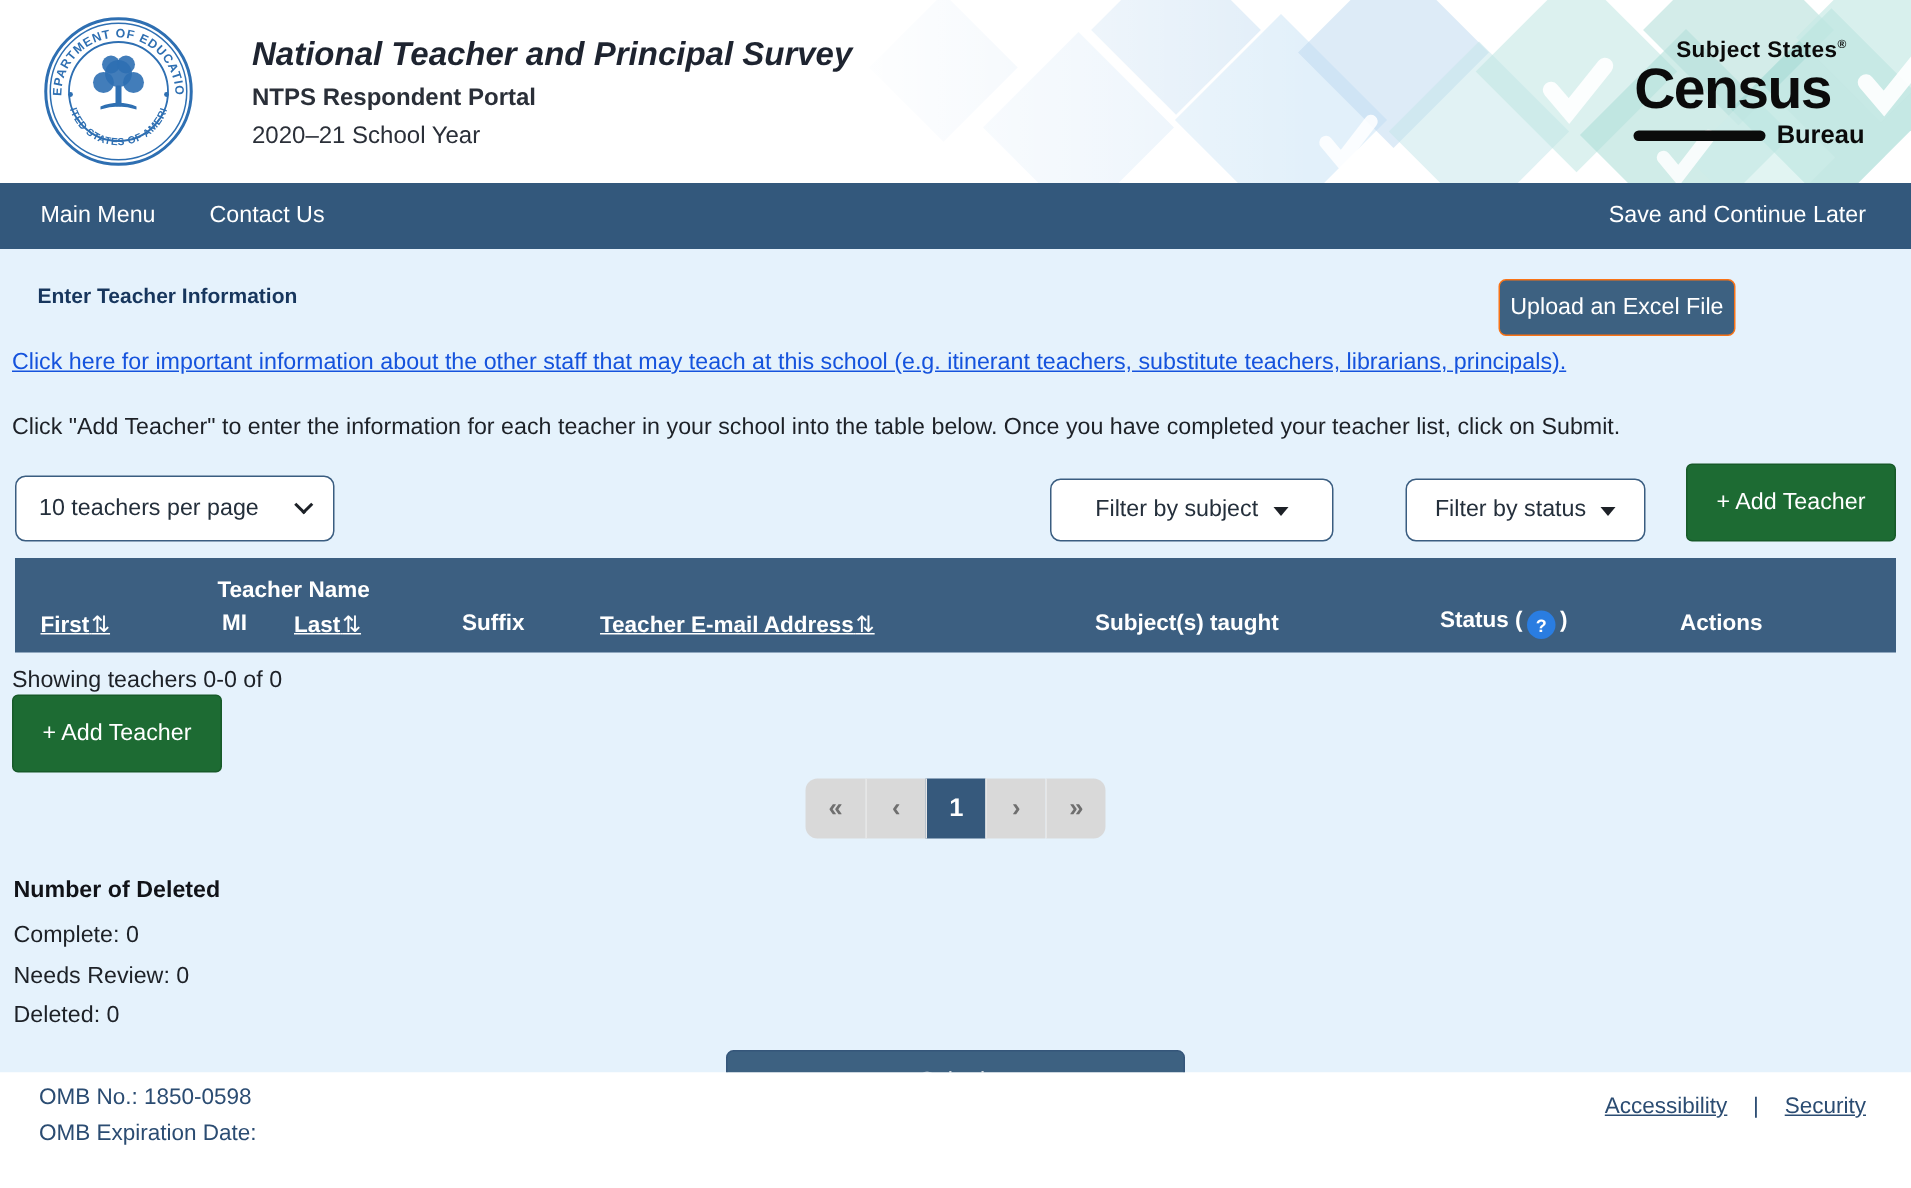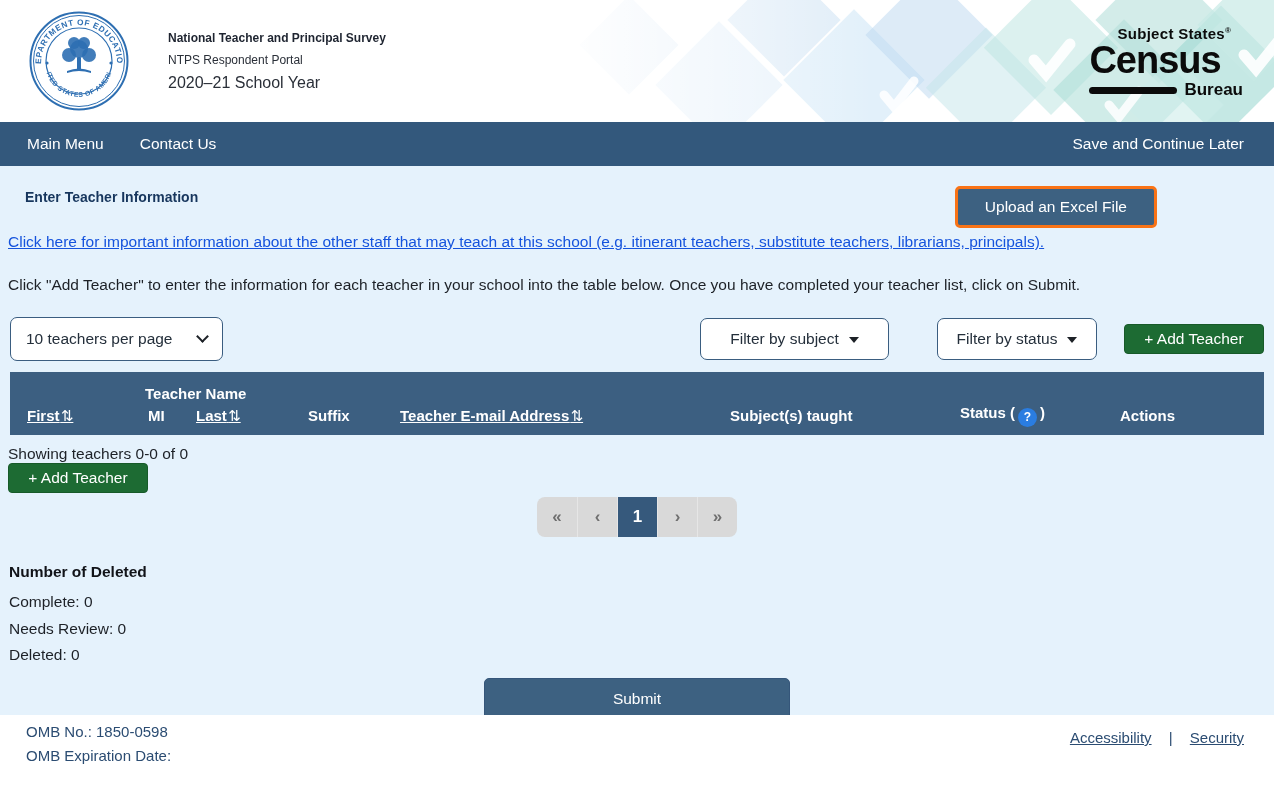--- a/index.html
+++ b/index.html
@@ -4,53 +4,53 @@
 <style>
   * { margin: 0; padding: 0; box-sizing: border-box; }
   html, body { width: 1274px; height: 792px; overflow: hidden; }
   body { font-family: "Liberation Sans", "DejaVu Sans", sans-serif; background: #ffffff; color: #212121; }
 
   
   .app-header { position: relative; height: 122px; background: #ffffff; display: flex; align-items: center; overflow: hidden; }
   .header-pattern { position: absolute; top: 0; right: 0; height: 122px; }
   .seal-wrap { position: relative; margin-left: 29px; width: 100px; height: 100px; z-index: 2; }
   .titles { position: relative; margin-left: 39px; z-index: 2; }
-  .app-title { font-size: 12px; font-weight: bold; color: #1e2430; margin-bottom: 8px; }
-  .app-subtitle { font-size: 12px; color: #2a2f38; margin-bottom: 7px; }
+  .app-title { font-size: 22px; font-weight: bold; color: #1e2430; margin-bottom: 8px; font-style: italic; }
+  .app-subtitle { font-size: 16px; color: #2a2f38; margin-bottom: 7px; font-weight: bold; }
   .app-year { font-size: 16px; color: #2a2f38; }
   .census { position: absolute; right: 31px; top: 25px; z-index: 2; color: #0b0b0b; text-align: left; }
   .census-top { font-size: 15px; font-weight: bold; letter-spacing: 0.3px; margin-left: 28px; }
   .census-top sup { font-size: 8px; }
   .census-main { font-size: 38px; font-weight: bold; letter-spacing: -1px; line-height: 36px; }
   .census-bottom { display: flex; align-items: center; margin-top: 2px; }
   .census-bar { width: 88px; height: 7px; background: #0b0b0b; border-radius: 4px; margin-right: 7px; }
   .census-bureau { font-size: 17px; font-weight: bold; }
 
   
   .top-nav { height: 44px; background: #33587c; display: flex; align-items: center; padding: 0 30px 0 27px; }
   .top-nav a { color: #ffffff; font-size: 15.5px; text-decoration: none; cursor: pointer; }
   .nav-left { display: flex; gap: 36px; }
   .nav-right { margin-left: auto; }
 
   
   .main-area { background: #e5f2fc; height: 549px; overflow: hidden; }
   .title-row { display: flex; justify-content: space-between; align-items: flex-start; margin: 20px 117px 0 25px; height: 40px; }
   .page-title { font-size: 14px; font-weight: bold; color: #17365d; padding-top: 3px; }
-  .btn-slate { background: #3d6181; color: #ffffff; border: 3px solid #f97316; border-radius: 5px; font-size: 15.5px; padding: 9px 27px; cursor: pointer; font-family: inherit; }
+  .btn-slate { background: #3d6181; color: #ffffff; border: 1px solid #f97316; border-radius: 5px; font-size: 15.5px; padding: 9px 7px; cursor: pointer; font-family: inherit; }
   .info-link { display: block; margin: 6px 8px 0 8px; font-size: 15.5px; color: #1553dd; text-decoration: underline; cursor: pointer; line-height: 20px; }
   .instructions { margin: 23px 8px 0 8px; font-size: 15.5px; color: #1d2127; line-height: 19px; }
 
-  .controls-row { margin: 23px 10px 0 10px; display: flex; align-items: center; height: 44px; }
+  .controls-row { margin: 23px 10px 0 10px; display: flex; align-items: flex-end; height: 44px; }
   .select-btn { width: 213px; height: 44px; background: #ffffff; border: 1px solid #3a5d80; border-radius: 7px; font-size: 15.5px; color: #242f3b; display: flex; align-items: center; justify-content: space-between; padding: 0 15px; cursor: pointer; font-family: inherit; }
   .chevron-down { width: 9px; height: 9px; border-right: 2.5px solid #1d2127; border-bottom: 2.5px solid #1d2127; transform: rotate(45deg); margin-top: -5px; }
   .filter-btn { height: 42px; background: #ffffff; border: 1px solid #3a5d80; border-radius: 7px; font-size: 15.5px; color: #242f3b; display: flex; align-items: center; justify-content: center; padding: 0 18px; cursor: pointer; font-family: inherit; }
   .filter-subject { margin-left: auto; width: 189px; }
   .filter-status { margin-left: 48px; width: 160px; }
   .caret-down { width: 0; height: 0; border-left: 5px solid transparent; border-right: 5px solid transparent; border-top: 6px solid #1d2127; margin-left: 10px; margin-top: 2px; }
-  .btn-green { background: #1d6b33; color: #ffffff; border: 1px solid #175a29; border-radius: 4px; font-size: 15.5px; height: 30px; width: 140px; cursor: pointer; font-family: inherit; }
+  .btn-green { background: #1d6b33; color: #ffffff; border: 1px solid #175a29; border-radius: 4px; font-size: 15.5px; height: 52px; width: 140px; cursor: pointer; font-family: inherit; }
   .add-top { margin-left: 27px; }
 
   
   .teacher-table { width: 1254px; margin: 11px 10px 0 10px; border-collapse: collapse; table-layout: fixed; }
   .teacher-table th { background: #3c5f81; color: #ffffff; font-size: 15px; font-weight: bold; text-align: left; vertical-align: middle; }
   .group-row th { height: 30px; padding-top: 6px; vertical-align: bottom; }
   .group-th { padding-left: 135px; }
   .cols-row th { height: 33px; padding-bottom: 6px; }
   .th-first { padding-left: 17px; }
   .th-mi, .th-last, .th-suffix { padding-left: 6px; }

